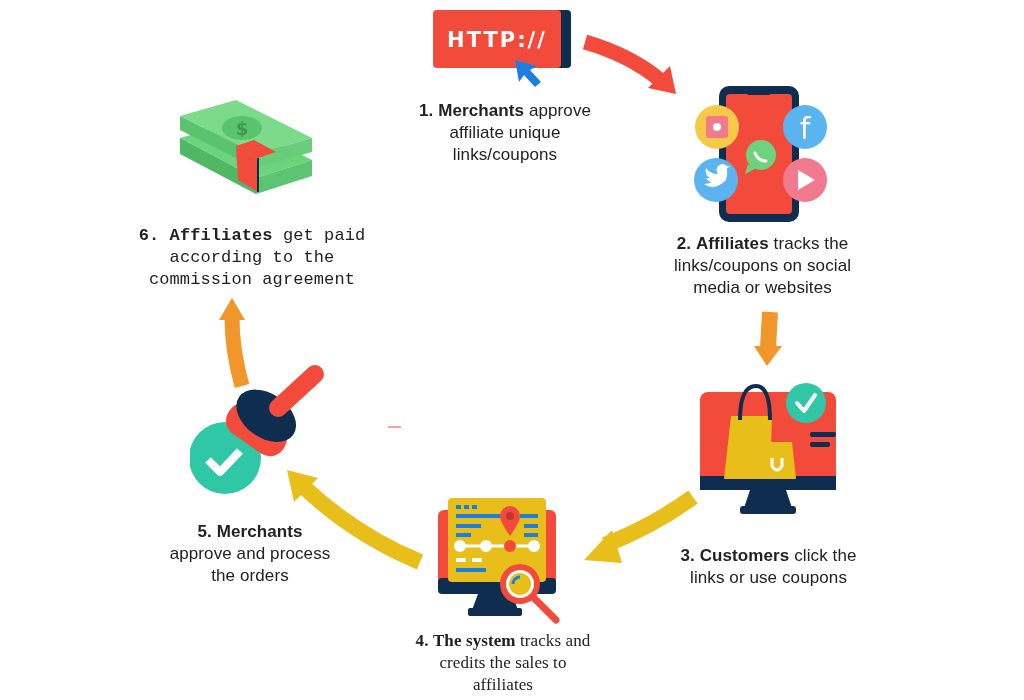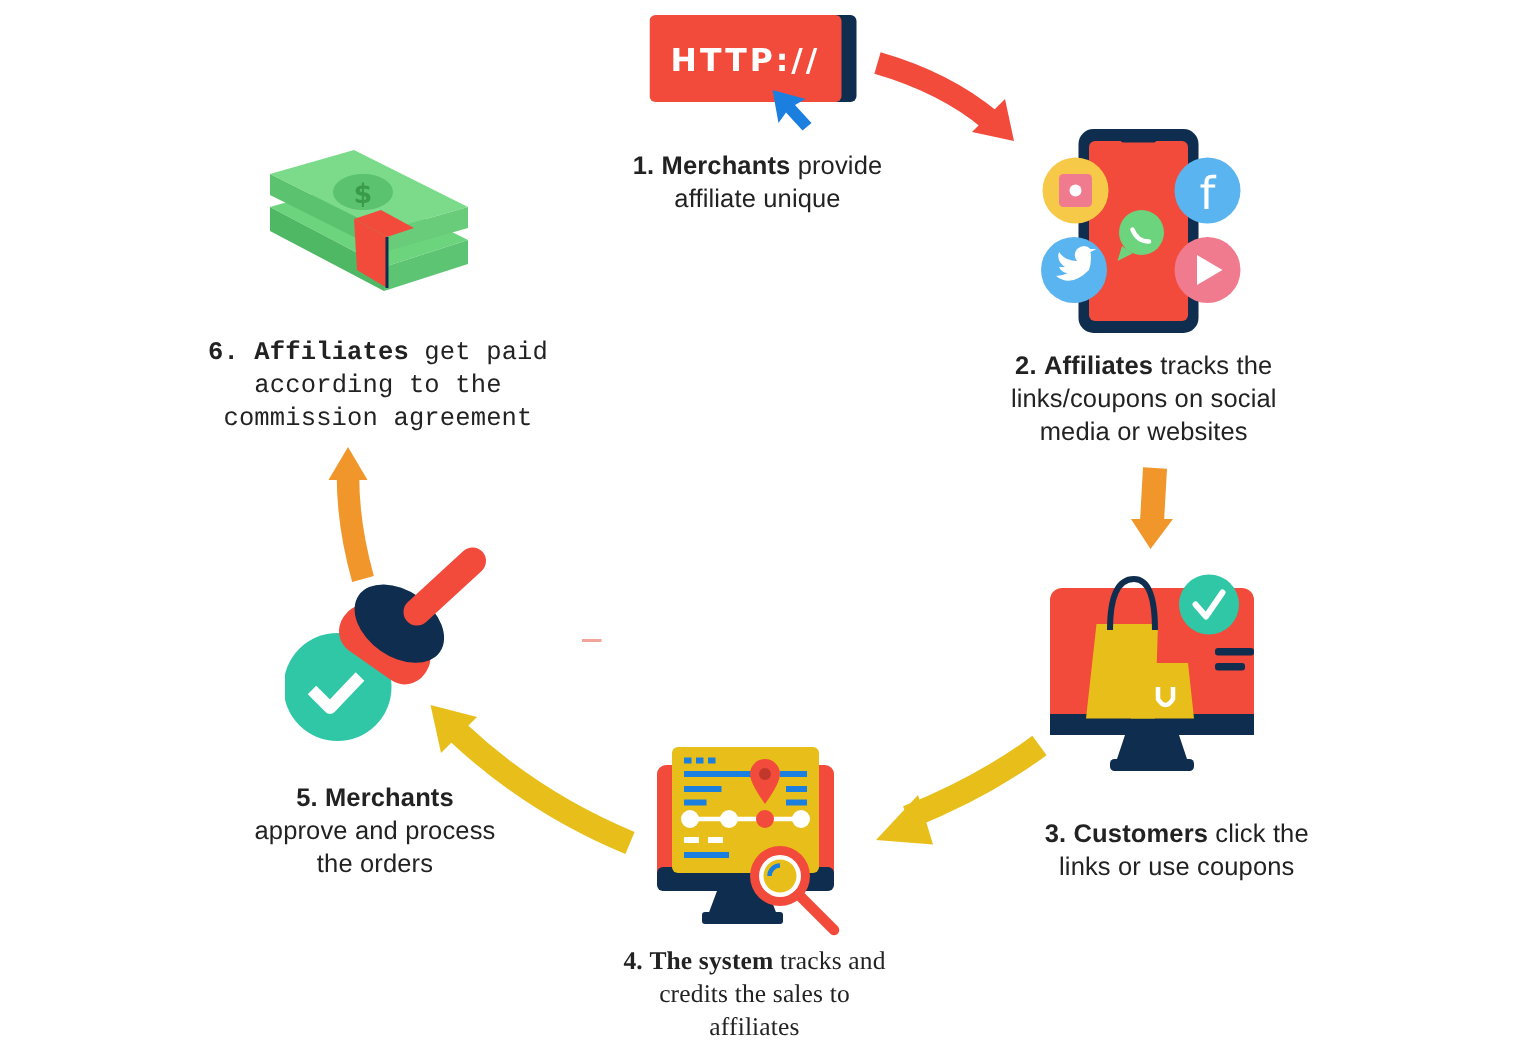--- a/index.html
+++ b/index.html
@@ -170,31 +170,32 @@
     <polygon points="78,54 134,38 134,52 78,68" fill="#68cc7a"></polygon>
     <ellipse cx="64" cy="28" rx="20" ry="12" fill="#5bc26f"></ellipse>
     <text x="64" y="35" text-anchor="middle" font-family="DejaVu Sans, sans-serif" font-size="18" font-weight="bold" fill="#3a9b4d">$</text>
     <polygon points="58,46 76,40 98,52 80,58" fill="#f24b3c"></polygon>
     <polygon points="58,46 80,58 80,92 60,80" fill="#f24b3c"></polygon>
     <line x1="80" y1="58" x2="80" y2="92" stroke="#0f2d4f" stroke-width="2"></line>
   </svg>
 </div>
 
 <div class="caption" style="left:395px;top:100px;width:220px;">
-  <div><b>1.</b> <b>Merchants</b><span> provide</span></div>
+  <div><b>1.</b> <b>Merchants</b><span> approve</span></div>
   <div>affiliate unique</div>
+  <div>links/coupons</div>
 </div>
 
 <div class="caption" style="left:640px;top:233px;width:245px;">
   <div><b>2.</b> <b>Affiliates</b><span> tracks the</span></div>
   <div>links/coupons on social</div>
   <div>media or websites</div>
 </div>
 
-<div class="caption" style="left:672px;top:545px;width:225px;">
+<div class="caption" style="left:656px;top:545px;width:225px;">
   <div><b>3.</b> <b>Customers</b><span> click the</span></div>
   <div>links or use coupons</div>
 </div>
 
 <div class="caption" style="left:378px;top:630px;width:250px;font-family:Liberation Serif, serif;">
   <div><b>4.</b> <b>The system</b><span> tracks and</span></div>
   <div>credits the sales to</div>
   <div>affiliates</div>
 </div>
 

